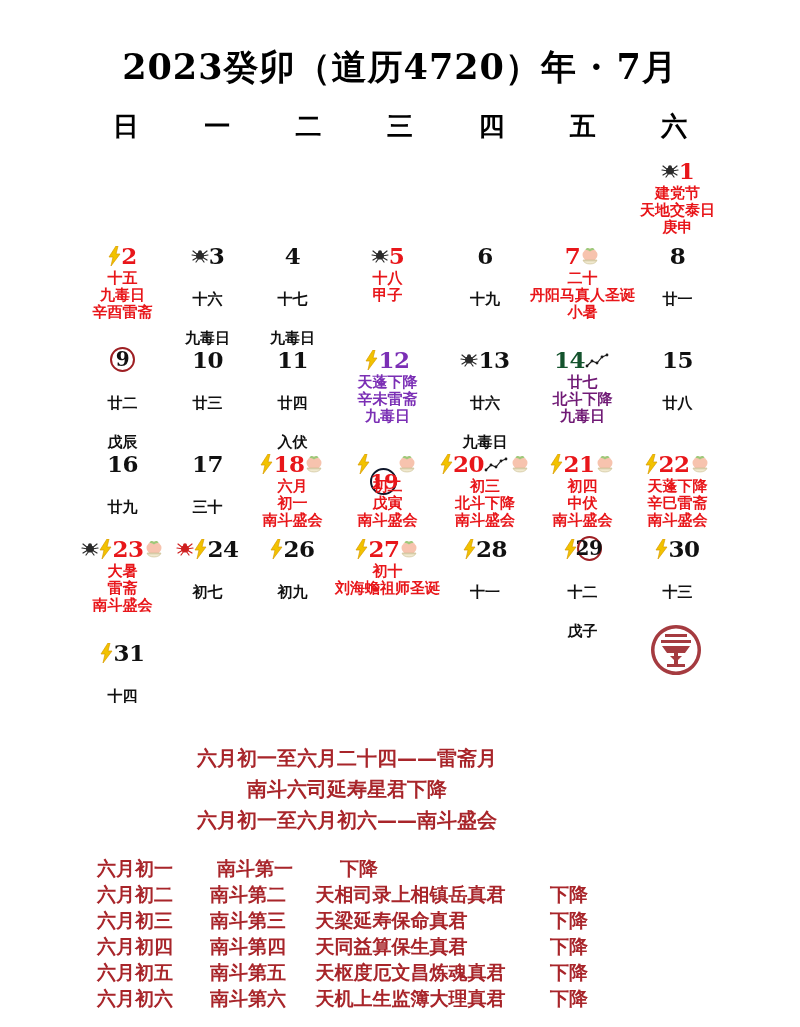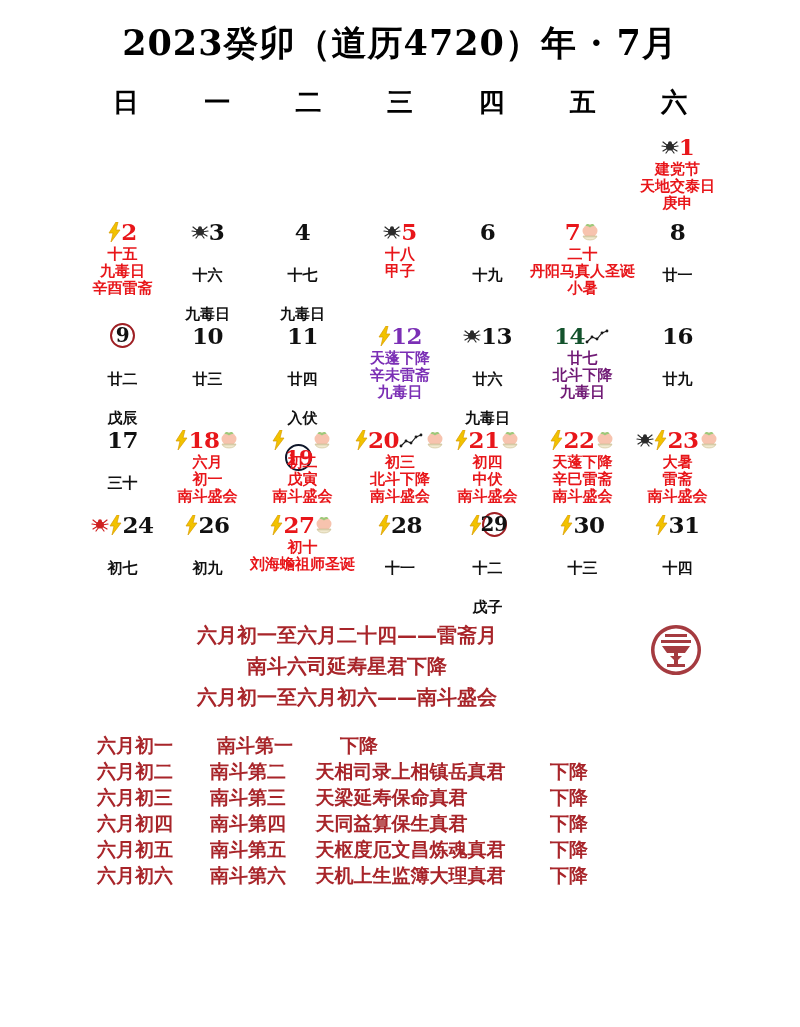--- a/index.html
+++ b/index.html
@@ -12,21 +12,21 @@
   }
   .page{position:relative;width:800px;height:1027px;}
 
   
   .title{
     text-align:center;
     font-family:"DejaVu Serif","Liberation Serif",serif;
     font-weight:bold;
     font-size:35px;
     letter-spacing:1px;
-    padding-top:24px;
+    padding-top:48px;
     line-height:1.1;
     color:#000;
   }
 
   
   .weekdays{
     display:grid;
     grid-template-columns:repeat(7,1fr);
     width:640px;
     margin:22px auto 0 auto;
@@ -112,21 +112,21 @@
   .tl.wide{position:relative;z-index:5;}
 
   
   .ico{display:inline-block;vertical-align:middle;line-height:0;}
   .ico svg{display:block;}
 
   
   .footer{
     width:694px;
     text-align:center;
-    margin-top:4px;
+    margin-top:18px;
   }
   .fhead{
     font-family:"DejaVu Sans","Liberation Sans",sans-serif;
     font-weight:bold;
     font-size:20px;
     color:#a8252a;
     line-height:31px;
     white-space:nowrap;
   }
   .flist{
@@ -370,20 +370,28 @@
                 <circle cx="17" cy="5" r="1.4"></circle>
                 <circle cx="22" cy="3" r="1.4"></circle>
               </g>
             </svg>
           </span>
         </div>
         <div class="lines">
           <div class="tl blue">廿七</div>
           <div class="tl blue">北斗下降</div>
           <div class="tl blue">九毒日</div>
+        </div>
+      </div>
+      <div class="cell">
+        <div class="numline">
+          <span class="num black">15</span>
+        </div>
+        <div class="lines">
+          <div class="tl black">廿八</div>
         </div>
       </div>
       <div class="cell">
         <div class="numline">
           <span class="num black">16</span>
         </div>
         <div class="lines">
           <div class="tl black">廿九</div>
         </div>
       </div>

